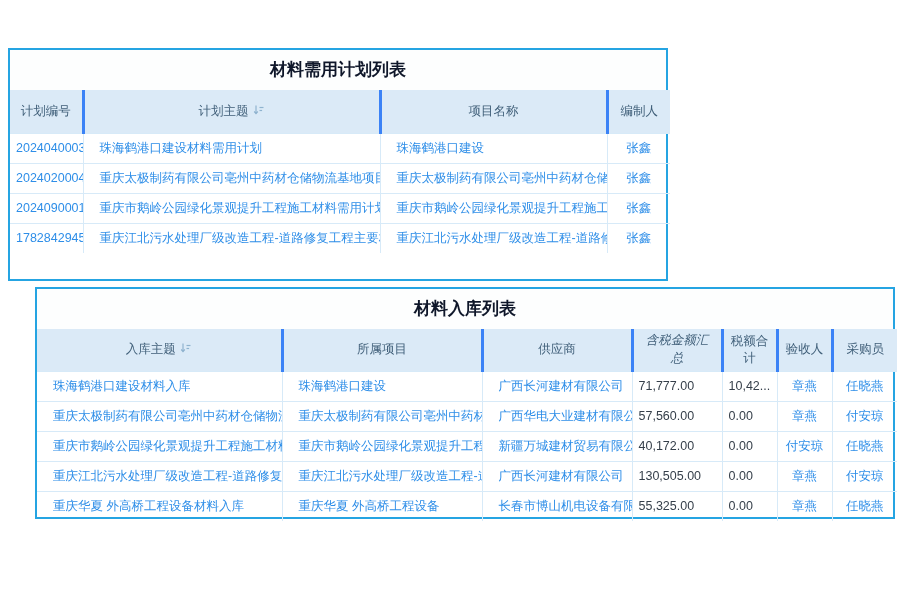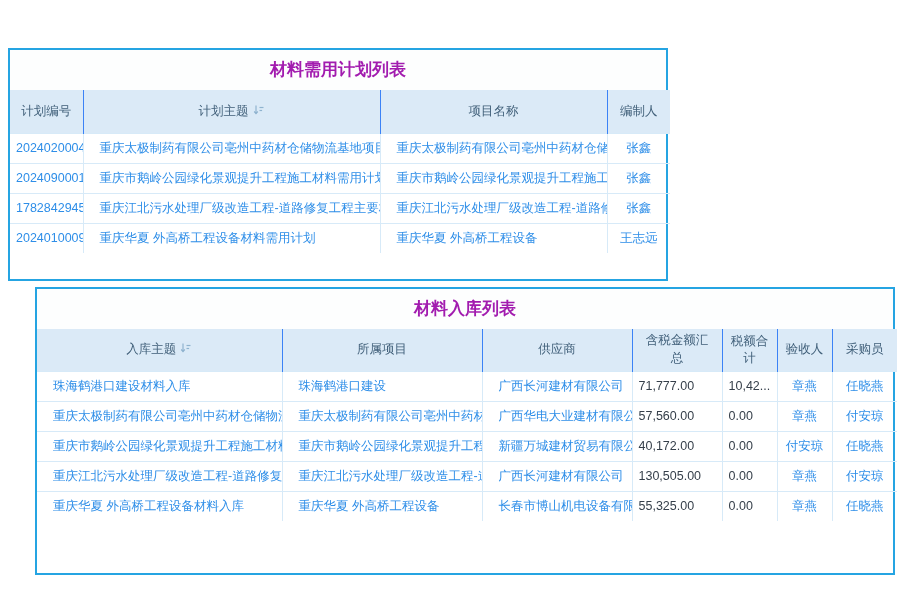--- a/index.html
+++ b/index.html
@@ -1,44 +1,44 @@
 <!DOCTYPE html>
 <html><head>
 <meta charset="utf-8">
 <style>
   * { margin:0; padding:0; box-sizing:border-box; }
   html,body { width:900px; height:600px; background:#ffffff; overflow:hidden;
     font-family:"Liberation Sans","DejaVu Sans",sans-serif; }
 
   .panel { position:absolute; background:#fff; border:2px solid #25a4e2; }
   .panel-plan    { left:8px;  top:48px;  width:660px; height:233px; }
-  .panel-inbound { left:35px; top:287px; width:860px; height:288px; }
+  .panel-inbound { left:35px; top:287px; width:860px; height:232px; }
 
   .panel-title { height:40px; line-height:40px; text-align:center;
-    font-size:17px; font-weight:bold; color:#a21caf; background:#fdfefe; }
+    font-size:17px; font-weight:bold; color:#0f172a; background:#fdfefe; }
 
   table { width:100%; border-collapse:collapse; table-layout:fixed; }
   thead th { background:#dbeaf7; color:#41607a; font-weight:normal;
     font-size:12.5px; height:42px; text-align:center; padding:0 4px;
-    border-left:1px solid #3b82f6; }
+    border-left:3px solid #3b82f6; }
   .panel-plan thead th { height:43px; }
   thead th:first-child { border-left:none; }
 
   tbody td { height:30px; font-size:12.5px; color:#2e8ee8;
     border-top:1px solid #d7eaf8; border-left:1px solid #d7eaf8;
     white-space:nowrap; overflow:hidden; padding:0 6px; }
   tbody td:first-child { border-left:none; }
 
   .c-left   { text-align:left;  padding-left:16px !important; }
   .c-center { text-align:center; }
   .c-right  { padding-right:10px !important; }
   .dark     { color:#353f4a; }
 
   .wrap { display:inline-block; width:66px; line-height:1.4;
-    white-space:normal; vertical-align:middle; }
+    white-space:normal; vertical-align:middle;font-style:italic; }
 
   .sort-icon { display:inline-block; margin-left:4px; vertical-align:-1px; }
   .sort-icon svg { display:block; }
 </style>
 </head>
 <body>
 
 <div class="panel panel-plan">
   <div class="panel-title">材料需用计划列表</div>
   <table>
@@ -60,42 +60,42 @@
                   <path d="M6.5 6.5h2.6"></path>
                 </g>
               </svg></span>
         </th>
         <th><span>项目名称</span></th>
         <th><span>编制人</span></th>
       </tr>
     </thead>
     <tbody id="plan-body">
         <tr>
+          <td class="c-center">2024040003</td>
+          <td class="c-left">珠海鹤港口建设材料需用计划</td>
+          <td class="c-left">珠海鹤港口建设</td>
+          <td class="c-center">张鑫</td>
+        </tr>
+        <tr>
           <td class="c-center">2024020004</td>
           <td class="c-left">重庆太极制药有限公司亳州中药材仓储物流基地项目...</td>
           <td class="c-left">重庆太极制药有限公司亳州中药材仓储物流...</td>
           <td class="c-center">张鑫</td>
         </tr>
         <tr>
           <td class="c-center">2024090001</td>
           <td class="c-left">重庆市鹅岭公园绿化景观提升工程施工材料需用计划</td>
           <td class="c-left">重庆市鹅岭公园绿化景观提升工程施工</td>
           <td class="c-center">张鑫</td>
         </tr>
         <tr>
           <td class="c-center">1782842945</td>
           <td class="c-left">重庆江北污水处理厂级改造工程-道路修复工程主要材料</td>
           <td class="c-left">重庆江北污水处理厂级改造工程-道路修复工程</td>
           <td class="c-center">张鑫</td>
-        </tr>
-        <tr>
-          <td class="c-center">2024010009</td>
-          <td class="c-left">重庆华夏 外高桥工程设备材料需用计划</td>
-          <td class="c-left">重庆华夏 外高桥工程设备</td>
-          <td class="c-center">王志远</td>
         </tr>
       </tbody>
   </table>
 </div>
 
 <div class="panel panel-inbound">
   <div class="panel-title">材料入库列表</div>
   <table>
     <colgroup>
         <col style="width:245px">

